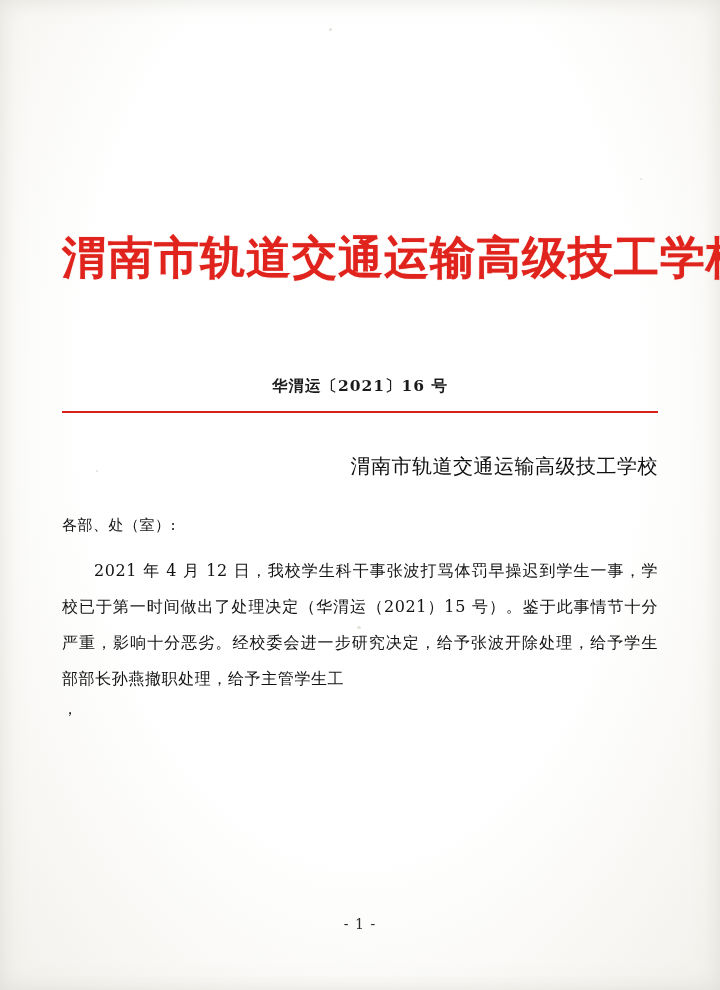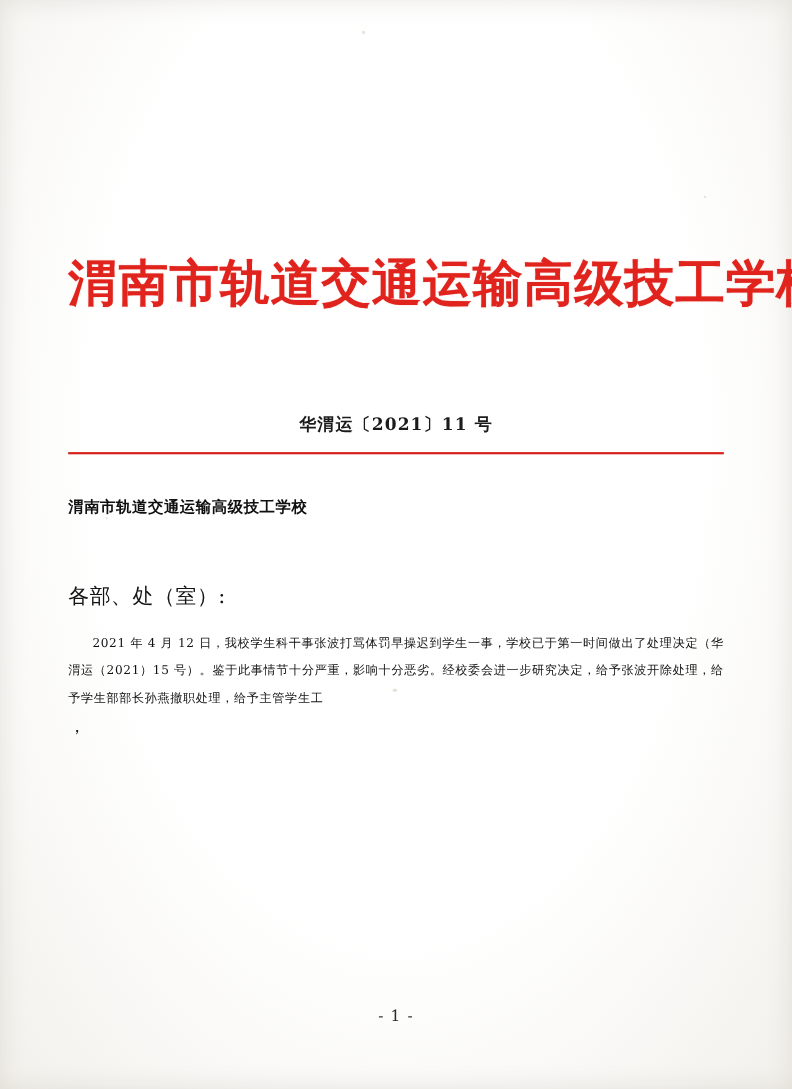--- a/index.html
+++ b/index.html
@@ -67,39 +67,39 @@
 
   .red-rule {
     margin-top: 14px;
     height: 2.2px;
     background: #d6201a;
     width: 100%;
   }
 
   .title-block {
     margin-top: 36px;
-    text-align: left;
-    font-size: 14px;
-    font-weight: bold;
+    text-align: right;
+    font-size: 20px;
+    font-weight: normal;
     line-height: 1.75;
     color: #101010;
     letter-spacing: 0.5px;
   }
   .title-line { display: block; }
 
   .salutation {
-    margin-top: 56px;
-    font-size: 19px;
+    margin-top: 32px;
+    font-size: 15px;
     color: #141414;
     letter-spacing: 0.5px;
   }
 
   .para {
     margin-top: 18px;
-    font-size: 11px;
+    font-size: 16px;
     line-height: 2.25;
     color: #121212;
     text-align: justify;
     text-indent: 2em;
     letter-spacing: 0.6px;
   }
 
   .trailing-comma {
     margin-top: 2px;
     font-size: 16px;
@@ -135,21 +135,21 @@
 
   <div class="speck" style="left:329px;top:28px;width:3px;height:3px;"></div>
   <div class="speck" style="left:357px;top:626px;width:4px;height:3px;"></div>
   <div class="speck" style="left:640px;top:178px;width:2px;height:2px;"></div>
   <div class="speck" style="left:96px;top:470px;width:2px;height:2px;"></div>
 
   <div class="doc-body">
 
     <div class="masthead">渭南市轨道交通运输高级技工学校文件</div>
 
-    <div class="doc-number">华渭运〔2021〕11 号</div>
+    <div class="doc-number">华渭运〔2021〕16 号</div>
 
     <div class="red-rule"></div>
 
     <div class="title-block">
       <span class="title-line">渭南市轨道交通运输高级技工学校</span>
     </div>
 
     <div class="salutation">各部、处（室）:</div>
 
     <div class="para">2021 年 4 月 12 日，我校学生科干事张波打骂体罚早操迟到学生一事，学校已于第一时间做出了处理决定（华渭运（2021）15 号）。鉴于此事情节十分严重，影响十分恶劣。经校委会进一步研究决定，给予张波开除处理，给予学生部部长孙燕撤职处理，给予主管学生工</div>

